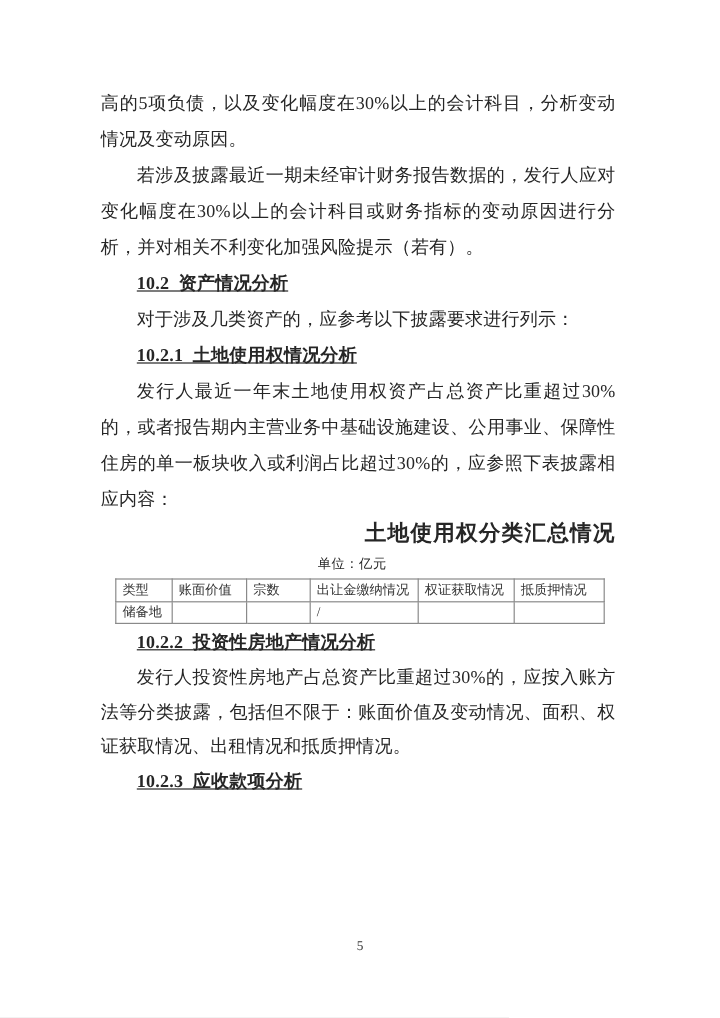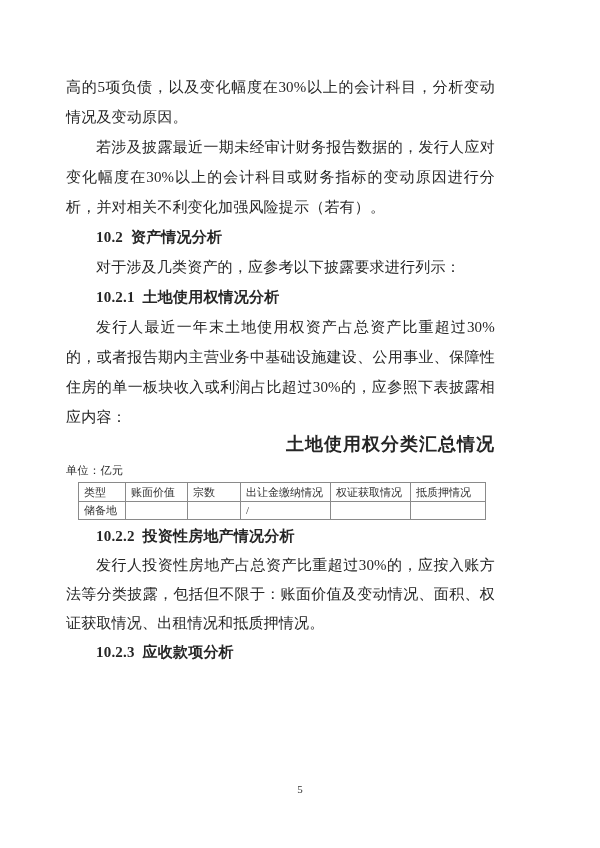--- a/index.html
+++ b/index.html
@@ -7,50 +7,51 @@
     position:relative;
     width:600px;height:848px;
     background:#ffffff;
     margin:0 auto;
     font-family:"Liberation Serif","DejaVu Serif",serif;
     color:#262626;
     overflow:hidden;
   }
   .content{
     position:absolute;
-    left:66px;top:72px;
+    left:84px;top:72px;
     width:429px;
   }
   .body-text{
     font-size:15px;
     line-height:30px;
     letter-spacing:0.2px;
     text-align:justify;
     margin:0;
   }
   .indent{text-indent:2em;}
   .heading{
     font-weight:bold;
     text-indent:2em;
     white-space:pre-wrap;
     margin:0;
+    text-decoration:underline;
   }
   .sec2{line-height:29px;}
   .sec2-head{margin-top:2px;}
   .table-title{
     font-size:18px;
     font-weight:bold;
     text-align:right;
     line-height:20px;
     letter-spacing:1px;
     margin-top:2px;
   }
   .table-unit{
     font-size:11px;
-    text-align:left;
+    text-align:center;
     line-height:16px;
     margin-top:8px;
     padding-right:10px;
     letter-spacing:0.5px;
   }
   table.land{
     margin-top:4px;
     margin-left:12px;
     width:407px;
     table-layout:fixed;

